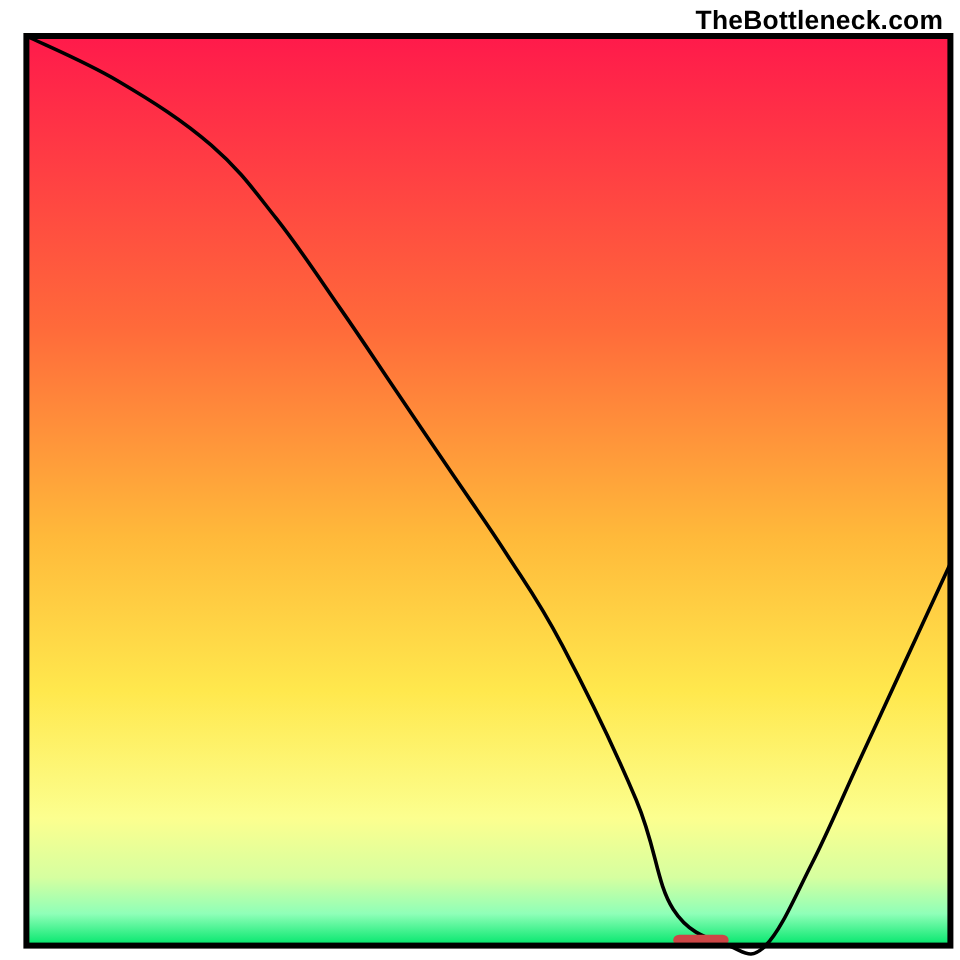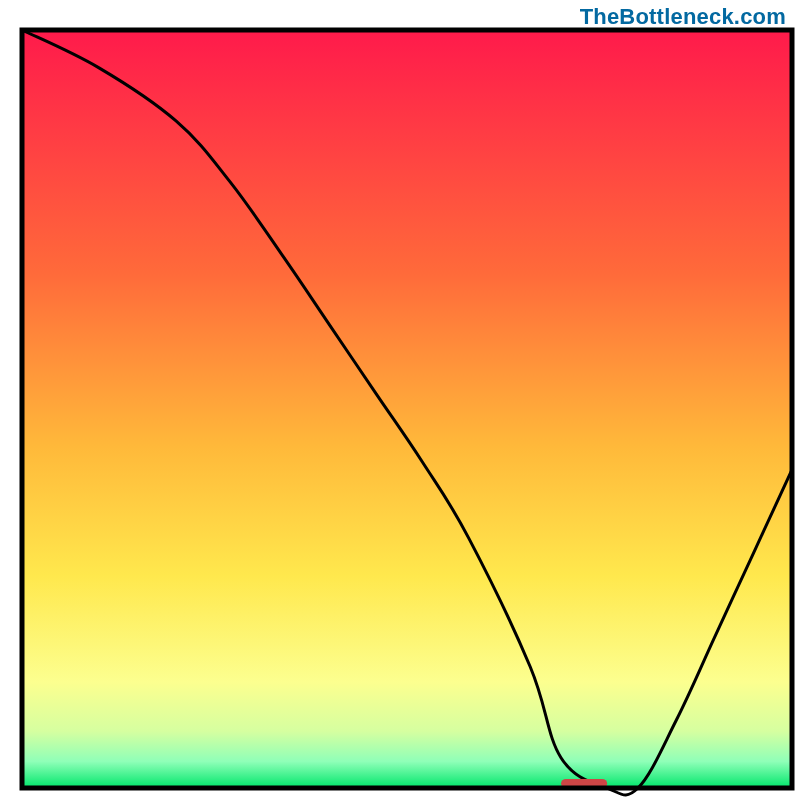--- a/index.html
+++ b/index.html
@@ -20,21 +20,21 @@
     position: absolute;
     left: 0;
     top: 0;
   }
   .watermark {
     position: absolute;
     top: 4px;
     right: 14px;
     font-size: 22px;
     font-weight: 600;
-    color: #0369a1;
+    color: #000000;
     letter-spacing: 0.2px;
     user-select: none;
   }
 </style>
 </head>
 <body>
 
 <div class="chart-wrap">
 
   <svg class="chart" width="800" height="800" viewBox="0 0 800 800">

